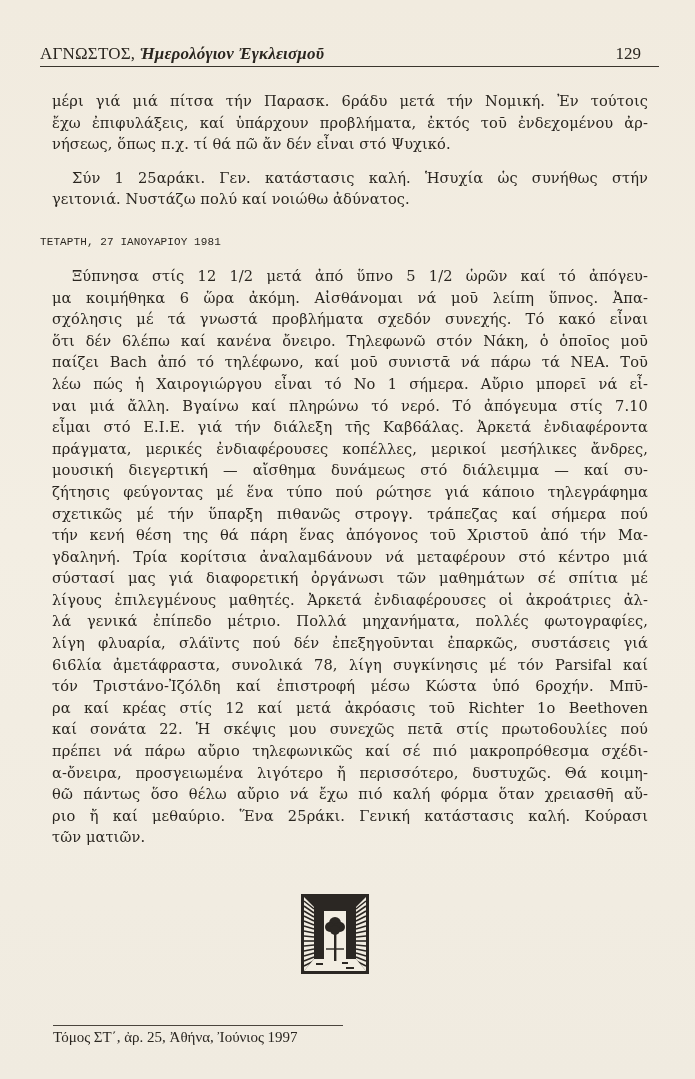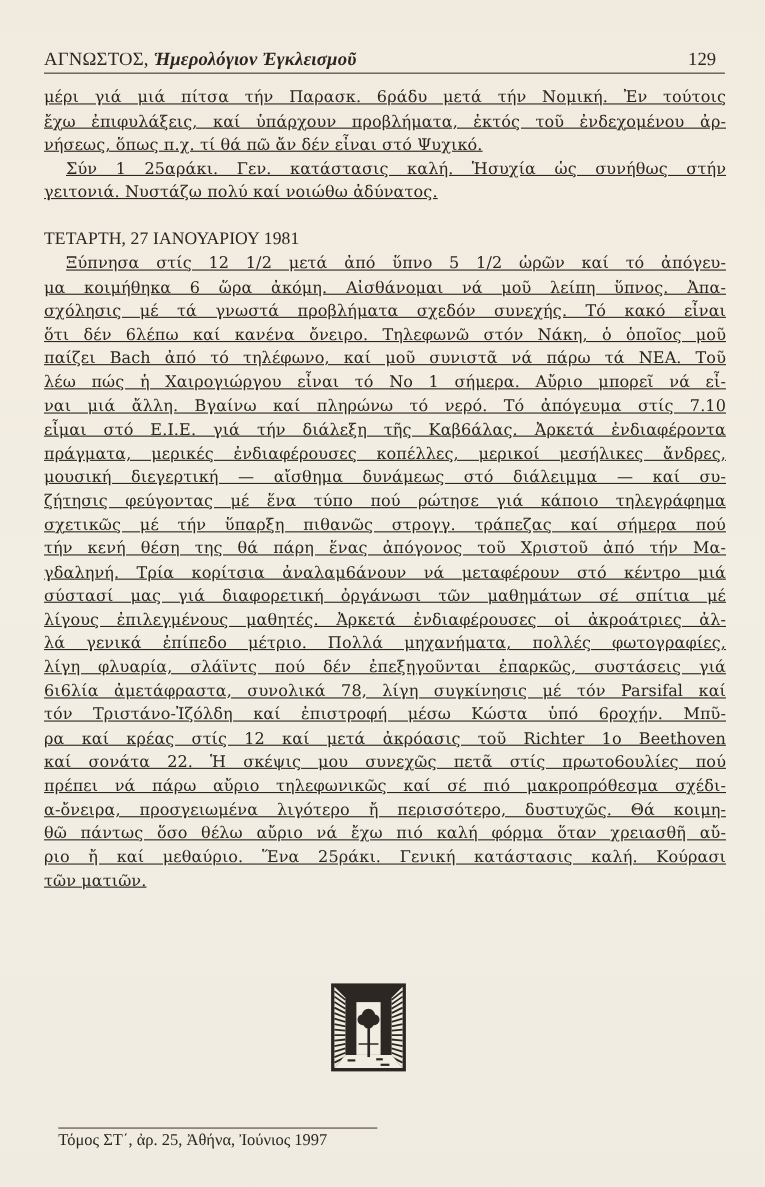--- a/index.html
+++ b/index.html
@@ -15,36 +15,36 @@
     background: linear-gradient(180deg, #f1ebdf 0%, #f3eee3 50%, #f0ebe0 100%);
   }
   .header {
     position:absolute; left:40px; top:44px; width:619px; height:22px;
     border-bottom:1.5px solid #3a352d;
     font-family:"Liberation Serif", serif;
     font-size:17px;
   }
   .header .title { position:absolute; left:0; bottom:2px; letter-spacing:0.2px;margin-top:12px; }
   .header .title i { font-style:italic; font-weight:bold; }
-  .header .pageno { position:absolute; right:8px; bottom:2px; }
+  .header .pageno { position:absolute; right:18px; bottom:2px; }
   .body {
     position:absolute; left:40px; top:78px; width:620px;
     font-family:"DejaVu Serif", serif;
     font-size:14.6px; line-height:21.6px;
     text-align:justify;
     letter-spacing:0.1px;
   }
   .line { display:block; white-space:nowrap; text-align-last:justify; text-align:justify; }
   .line.last { text-align-last:left; }
   .indent { padding-left:20px; }
-  .para { margin:0;text-decoration:underline; }
+  .para { margin:12px; }
   .date-heading {
     margin-top:21px;
-    font-family:Liberation Serif, serif;
-    font-size:16px; line-height:22px;
+    font-family:Liberation Mono, monospace;
+    font-size:11px; line-height:22px;
   }
   .emblem {
     position:absolute; left:300px; top:893px; width:70px; height:82px;
   }
   .footer {
     position:absolute; left:53px; top:1025px; width:290px;
     border-top:1px solid #4a453d;
     font-family:Liberation Serif, serif;
     font-size:15px; padding-top:3px;
   }

